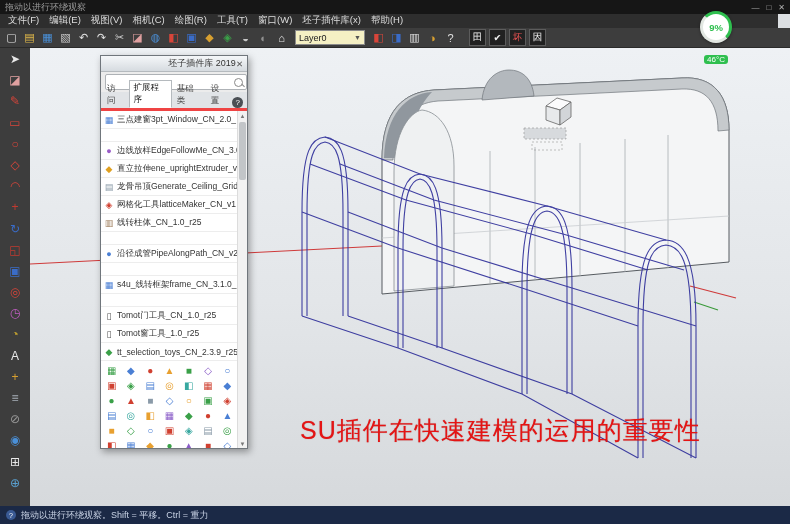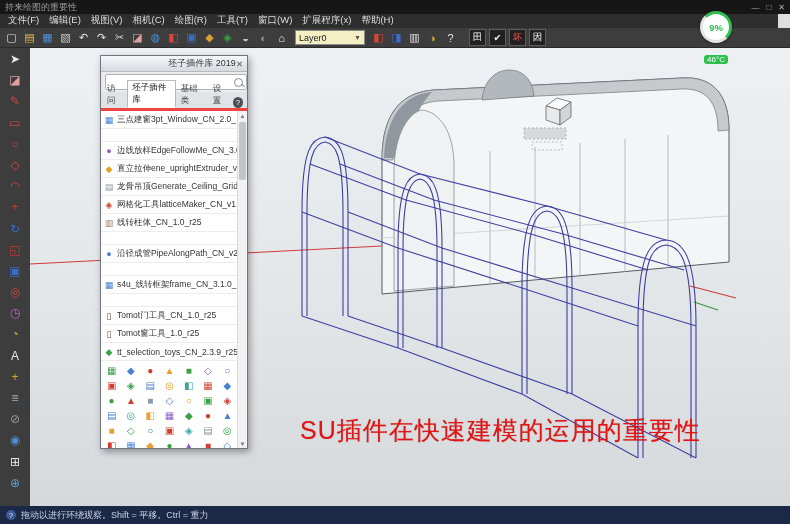--- a/index.html
+++ b/index.html
@@ -71,37 +71,37 @@
   .perf{position:absolute;top:11px;right:56px;width:36px;text-align:center;z-index:60}
   .perf-circle{width:26px;height:26px;border-radius:50%;background:#fff;border:3px solid #e2e7e2;
                border-top-color:#2fbf4f;border-right-color:#2fbf4f;display:flex;align-items:center;justify-content:center;
                font-size:9.5px;font-weight:bold;color:#2fbf4f;margin:0 auto;box-shadow:0 1px 3px rgba(0,0,0,.35)}
   .perf-temp{margin-top:12px;background:#2fbf4f;color:#fff;font-size:8px;border-radius:3px;padding:0 3px;display:inline-block}
 </style>
 </head>
 <body>
 
 <div class="titlebar">
-  <span>持来绘图的重要性</span>
+  <span>拖动以进行环绕观察</span>
   <span class="win-controls">
       <span>—</span>
       <span>□</span>
       <span>✕</span>
     </span>
 </div>
 
 <div class="menubar">
     <span class="menu-item">文件(F)</span>
     <span class="menu-item">编辑(E)</span>
     <span class="menu-item">视图(V)</span>
     <span class="menu-item">相机(C)</span>
     <span class="menu-item">绘图(R)</span>
     <span class="menu-item">工具(T)</span>
     <span class="menu-item">窗口(W)</span>
-    <span class="menu-item">扩展程序(x)</span>
+    <span class="menu-item">坯子插件库(x)</span>
     <span class="menu-item">帮助(H)</span>
   </div>
 
 <div class="toolbar">
   <span style="display:flex;gap:1px">
       <span class="tb-icon" style="color: rgb(224, 224, 224);">▢</span>
       <span class="tb-icon" style="color: rgb(224, 184, 74);">▤</span>
       <span class="tb-icon" style="color: rgb(74, 144, 216);">▦</span>
       <span class="tb-icon" style="color: rgb(200, 200, 200);">▧</span>
       <span class="tb-icon" style="color: rgb(224, 224, 224);">↶</span>
@@ -220,21 +220,21 @@
   <div class="panel-title">
     <span>坯子插件库 2019</span>
     <span class="panel-close">✕</span>
   </div>
   <div class="panel-search">
     <input class="search-input" type="text" value="" style="">
     <span class="mag"></span>
   </div>
   <div class="panel-tabs">
       <span class="tab">访问</span>
-      <span class="tab active">坯子插件库</span>
+      <span class="tab active">扩展程序</span>
       <span class="tab">基础类</span>
       <span class="tab">设置</span>
       <span class="help-badge">?</span>
     </div>
   <div class="panel-body">
     <div class="panel-content">
       <div>
           <div class="list-row">
             <span class="row-icon" style="color: rgb(74, 127, 212);">▦</span>
             <span class="row-label">三点建窗3pt_Window_CN_2.0_</span>

